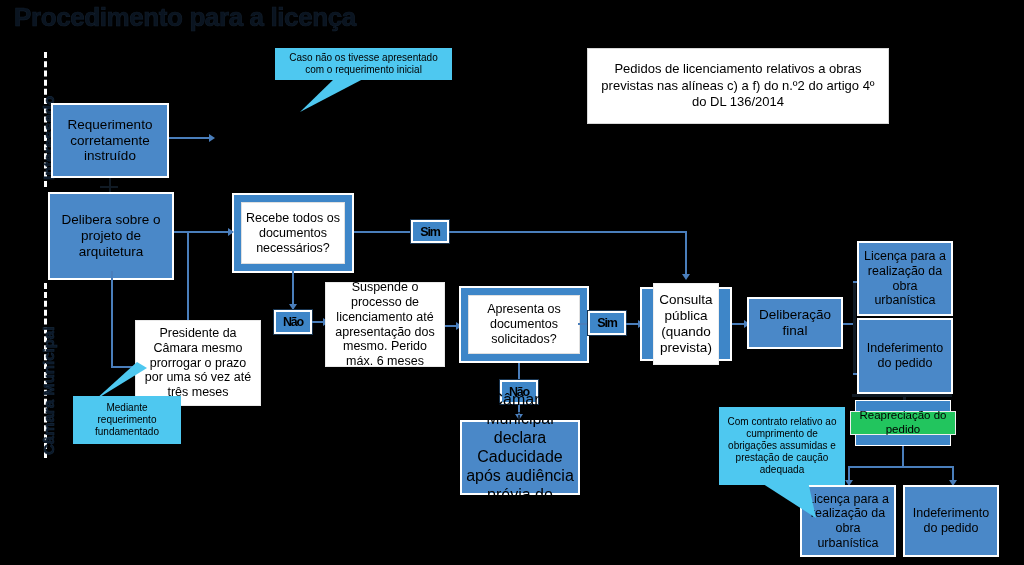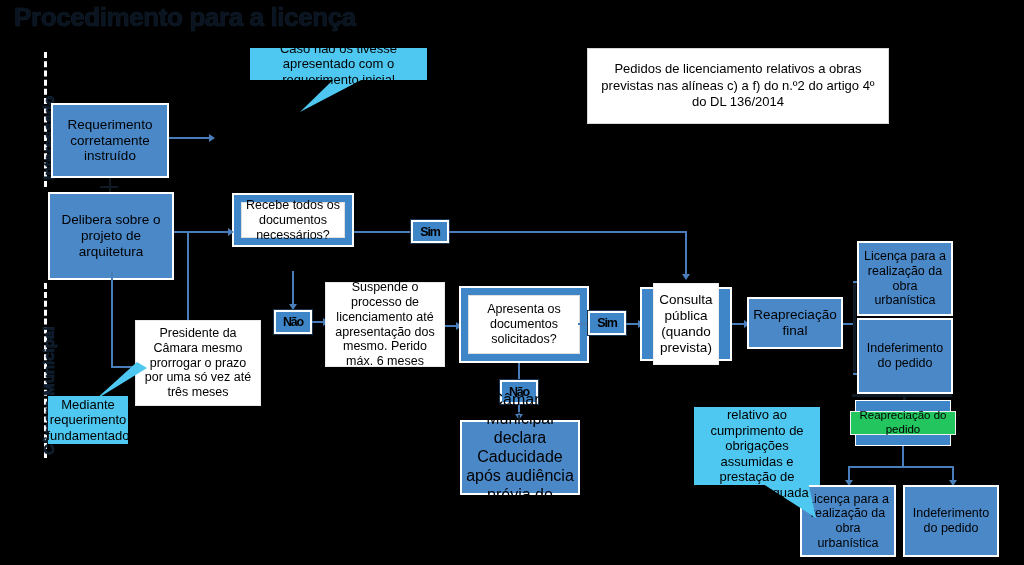--- a/index.html
+++ b/index.html
@@ -102,25 +102,26 @@
     display:flex; align-items:center; justify-content:center;
     font-size:12.5px; font-weight:700; color:#000;
     letter-spacing:-1.2px;
   }
 
   
   .callout{
     position:absolute;
     background:#4ec8f0;
     color:#000;
-    font-size:13px;
+    font-size:10px;
     line-height:1.2;
     display:flex; align-items:center; justify-content:center;
     text-align:center;
     padding:3px 5px;
+    margin-left:25px;
   }
   .callout-tail{ position:absolute; overflow:visible; }
 
   
   .infobox{
     position:absolute;
     background:#ffffff;
     border:1px solid #d8d8d8;
     display:flex; align-items:center; justify-content:center;
     text-align:center;
@@ -163,38 +164,38 @@
 
 
   <div class="conn h" style="left:169px; top:137px; width:43px;"></div>
   <div class="arrow right" style="left:209px; top:134px;"></div>
 
   <div class="conn v dark" style="left:109px; top:178px; height:22px;"></div>
   <div class="conn h dark" style="left:100px; top:186px; width:18px;"></div>
 
   <div class="node solid" style="left:48px; top:192px; width:126px; height:88px;">Delibera sobre o projeto de arquitetura</div>
 
-  <div class="node framed" style="left:232px; top:193px; width:122px; height:54px;">
+  <div class="node framed" style="left:232px; top:193px; width:122px; height:80px;">
     <div class="inner">Recebe todos os documentos necessários?</div>
   </div>
 
   <div class="conn h" style="left:174px; top:231px; width:58px;"></div>
   <div class="arrow right" style="left:228px; top:228px;"></div>
 
   <div class="conn v" style="left:111px; top:271px; height:96px;"></div>
   <div class="conn h" style="left:111px; top:366px; width:26px;"></div>
 
   <div class="conn v" style="left:187px; top:231px; height:90px;"></div>
 
   <div class="node whitebox" style="left:135px; top:320px; width:126px; height:86px;">Presidente da Câmara mesmo prorrogar o prazo por uma só vez até três meses</div>
 
   <svg class="callout-tail" style="left:95px; top:362px; width:90px; height:45px;">
     <polygon points="0,38 42,0 52,6" fill="#4ec8f0"></polygon>
   </svg>
-  <div class="callout" style="left:48px; top:396px; width:80px; height:48px;">Mediante requerimento fundamentado</div>
+  <div class="callout" style="left:48px; top:396px; width:108px; height:48px;">Mediante requerimento fundamentado</div>
 
   <div class="conn v" style="left:292px; top:271px; height:38px;"></div>
   <div class="arrow down" style="left:289px; top:304px;"></div>
   <div class="chip" style="left:274px; top:310px; width:38px; height:24px;">Não</div>
 
   <div class="conn h" style="left:312px; top:321px; width:16px;"></div>
   <div class="arrow right" style="left:323px; top:318px;"></div>
 
   <div class="node whitebox" style="left:325px; top:282px; width:120px; height:85px;">Suspende o processo de licenciamento até apresentação dos mesmo. Perido máx. 6 meses</div>
 
@@ -223,21 +224,21 @@
   <div class="conn v" style="left:685px; top:231px; height:47px;"></div>
   <div class="arrow down" style="left:682px; top:274px;"></div>
 
   <div class="sidebars" style="left:640px; top:287px; width:92px; height:74px;">
     <div class="inner">Consulta pública (quando prevista)</div>
   </div>
 
   <div class="conn h" style="left:732px; top:323px; width:16px;"></div>
   <div class="arrow right" style="left:744px; top:320px;"></div>
 
-  <div class="node solid" style="left:747px; top:297px; width:96px; height:52px;">Reapreciação final</div>
+  <div class="node solid" style="left:747px; top:297px; width:96px; height:52px;">Deliberação final</div>
 
   <div class="conn h" style="left:843px; top:323px; width:12px;"></div>
   <div class="conn v dark" style="left:853px; top:281px; height:94px; width:3px;"></div>
   <div class="conn h" style="left:853px; top:281px; width:10px;"></div>
   <div class="arrow right" style="left:859px; top:278px;"></div>
   <div class="conn h" style="left:853px; top:373px; width:10px;"></div>
   <div class="arrow right" style="left:859px; top:370px;"></div>
 
   <div class="node solid" style="left:857px; top:241px; width:96px; height:75px; font-size:12.5px;">Licença para a realização da obra urbanística</div>
 

